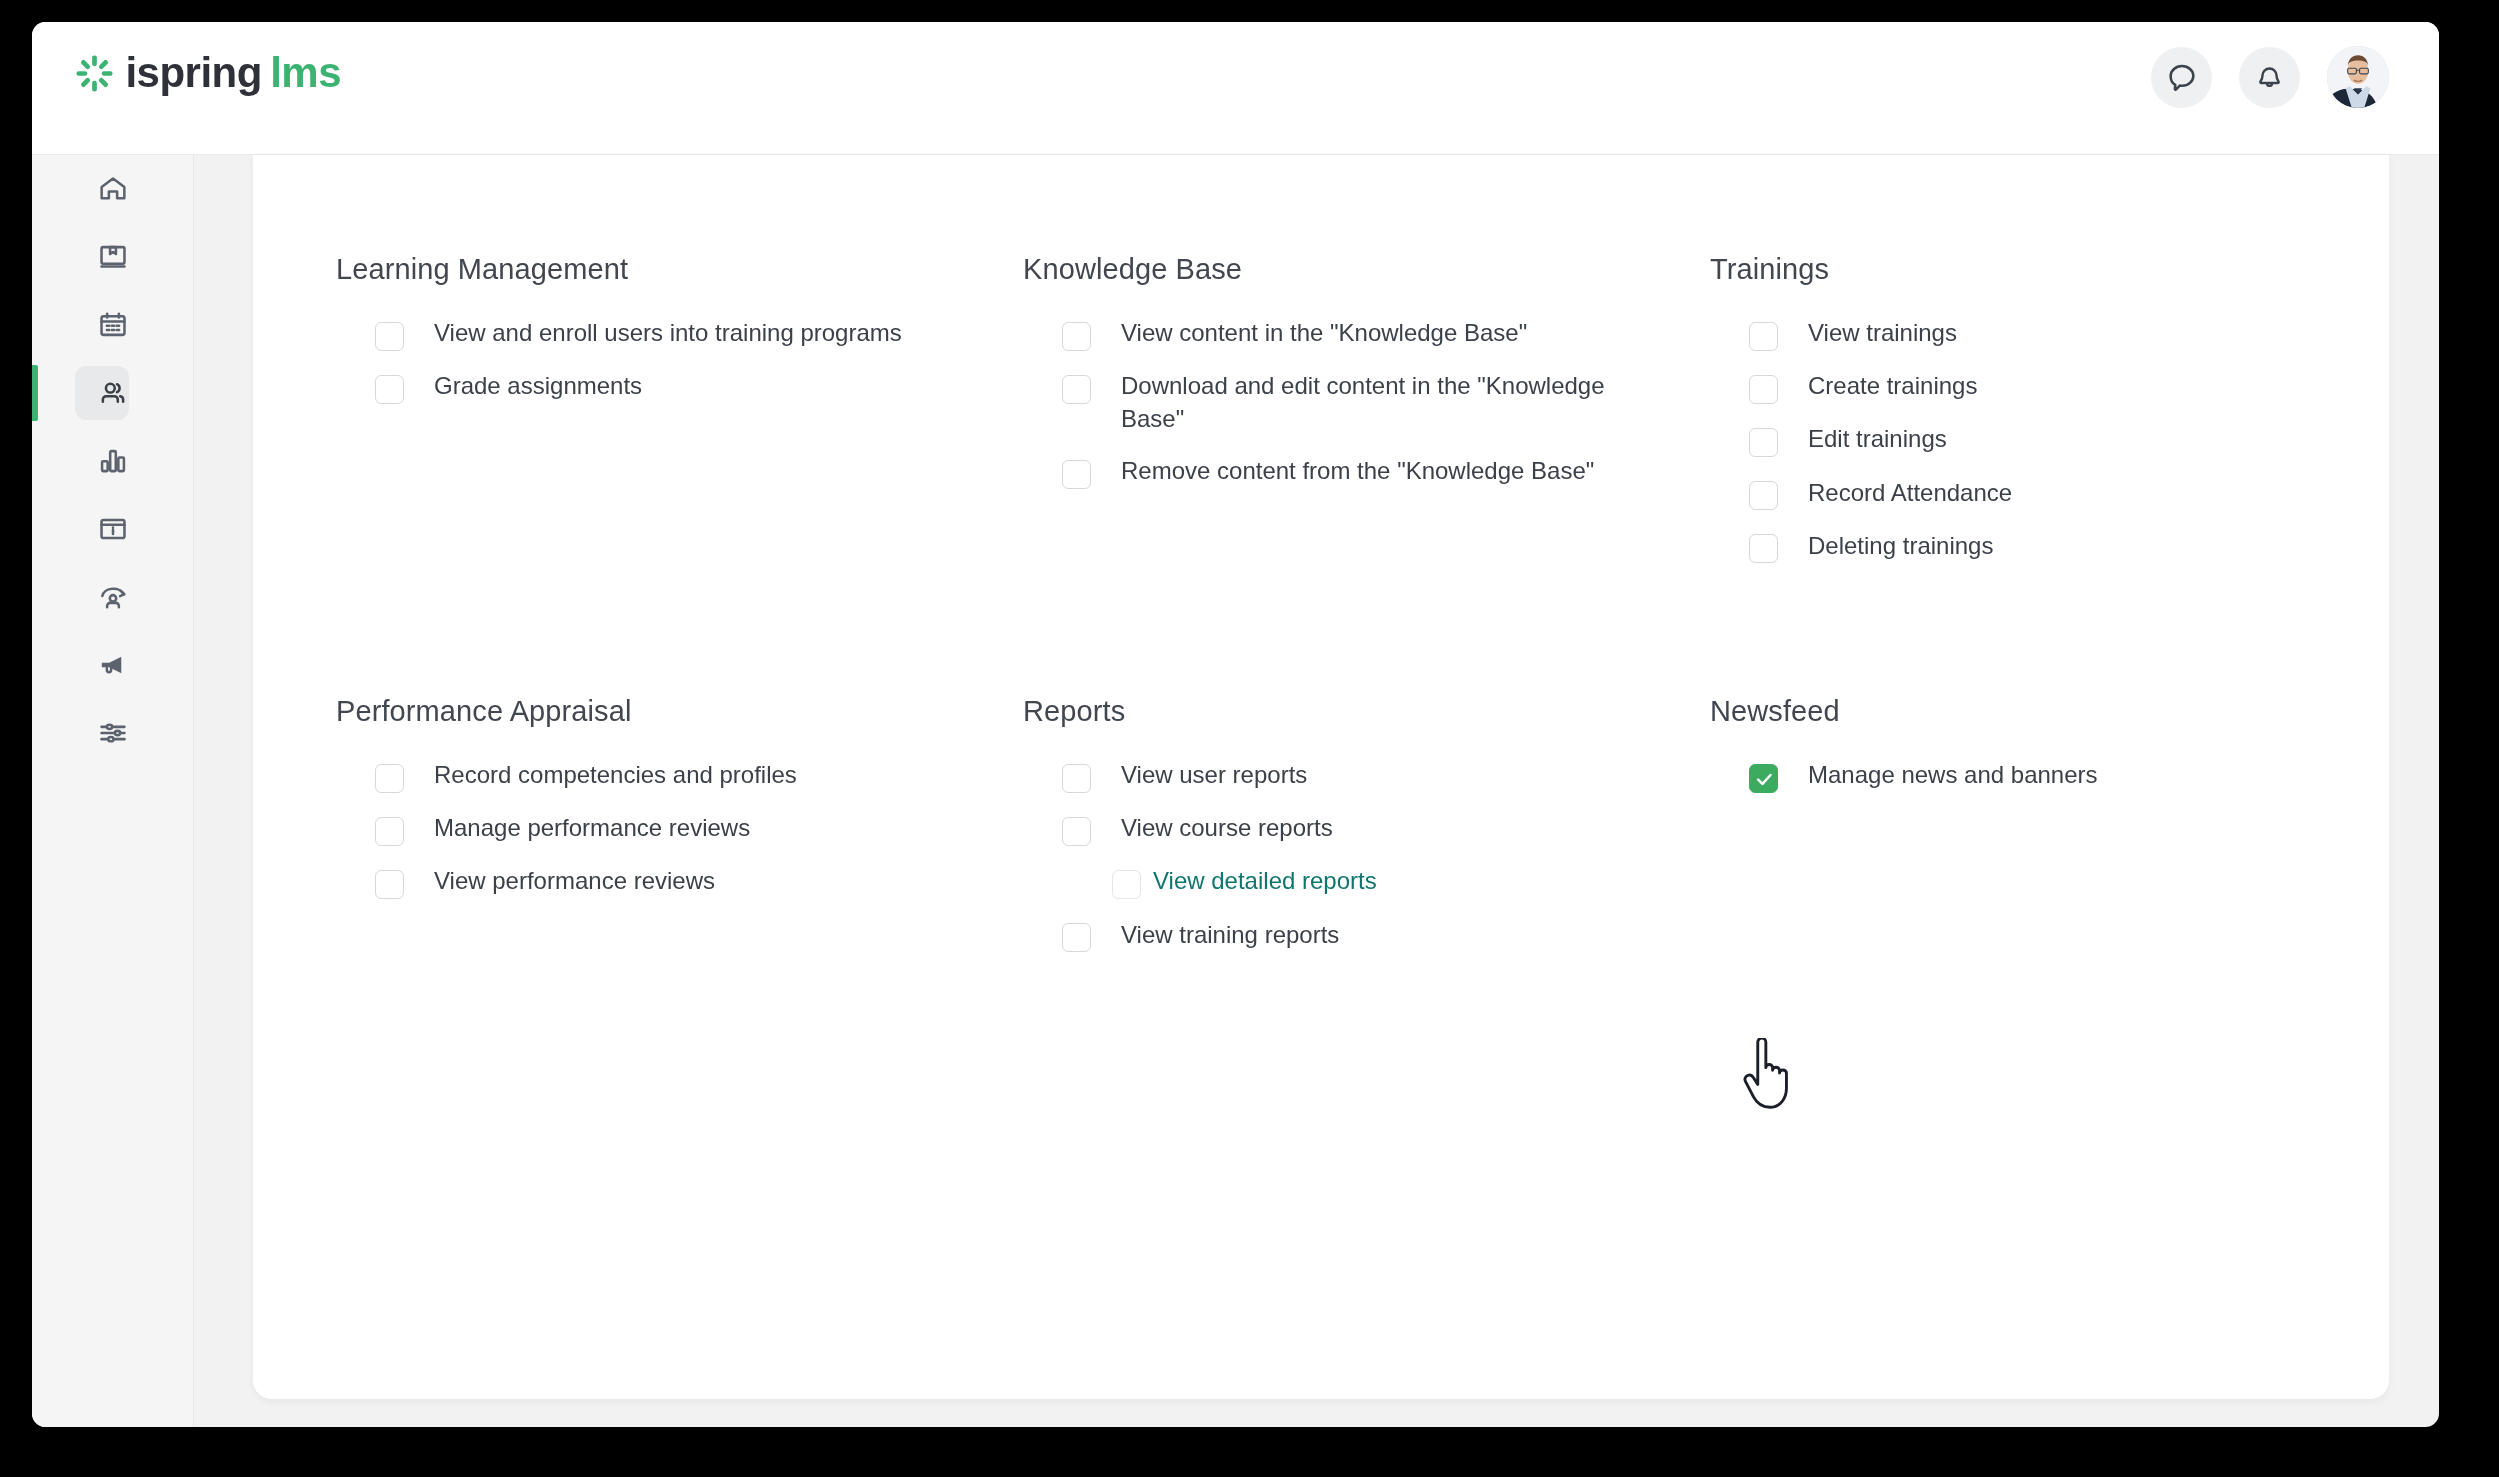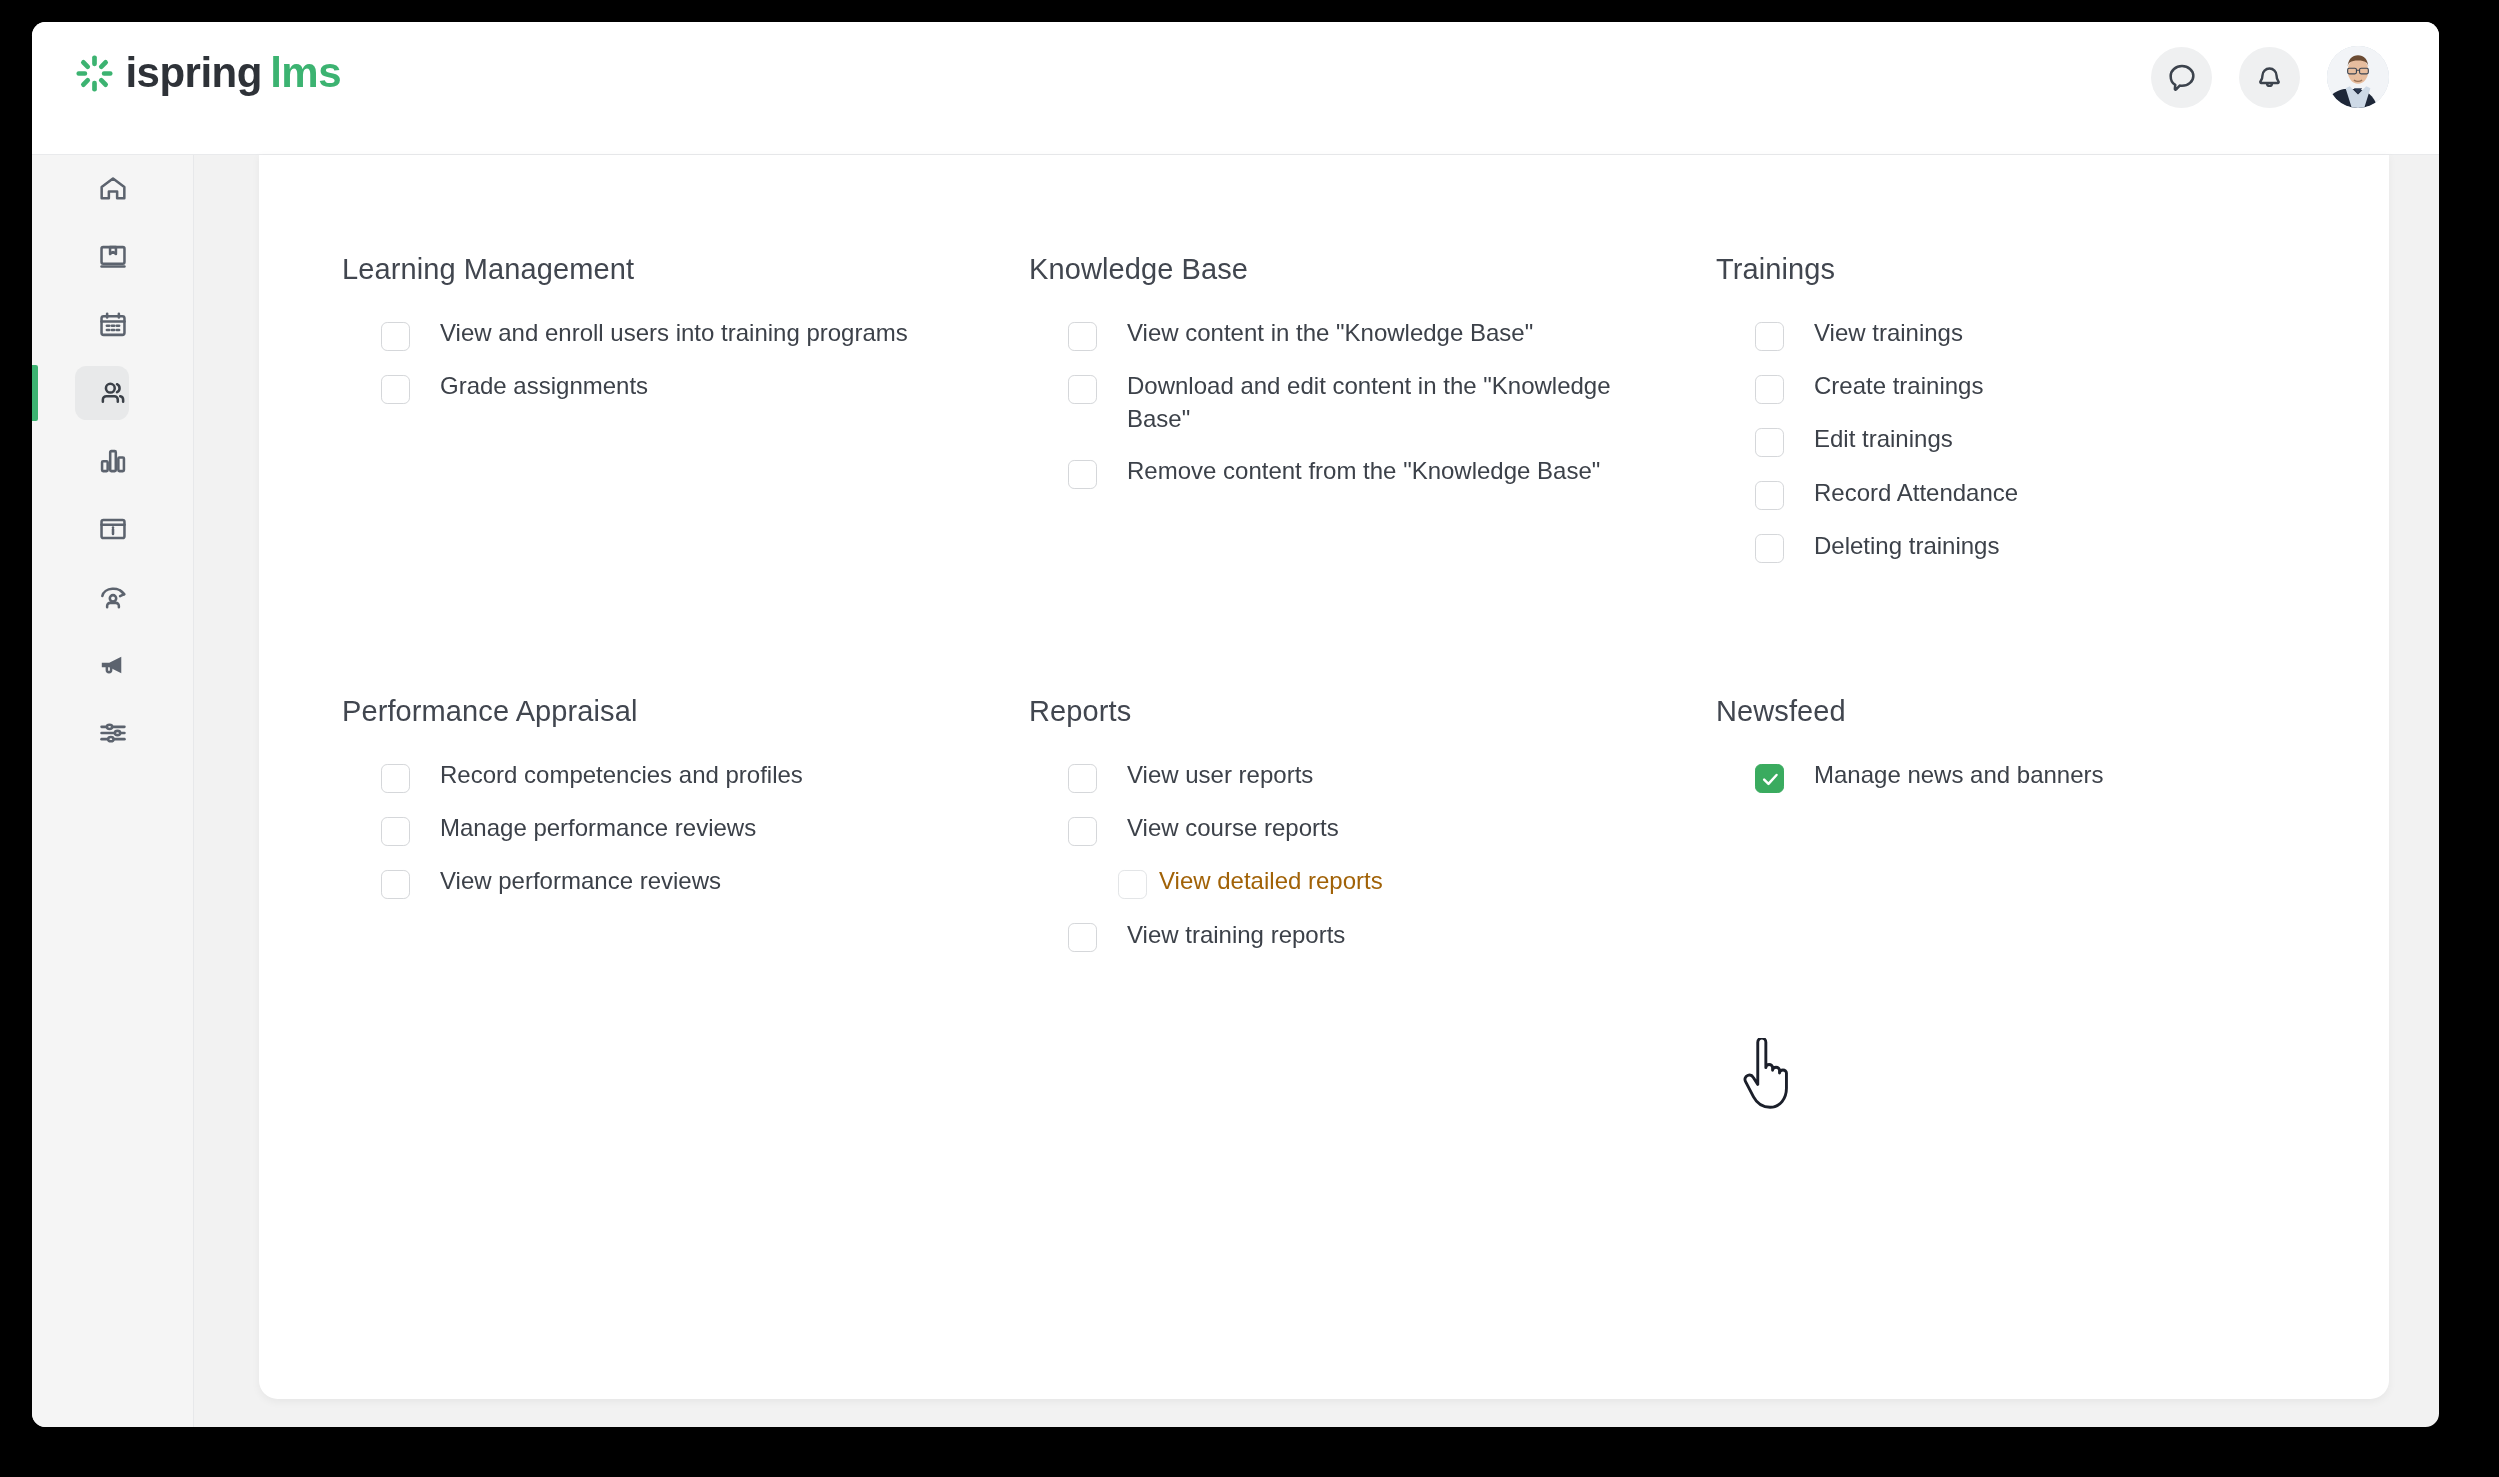--- a/index.html
+++ b/index.html
@@ -128,21 +128,21 @@
     height: 56px;
     background: transparent;
     border-radius: 0 2.1px 2.1px 0;
   }
   .nav-item.active .active-bar { background: #3cb371; }
   .nav-item svg { position: relative; z-index: 2; display:block; }
 
   
   #content-card {
     position: absolute;
-    left: 227px;
+    left: 221px;
     top: 133px;
     right: 50px;
     height: 1244px;
     background: #ffffff;
     border-radius: 0 0 18.6px 18.6px;
     box-shadow: 0 2.1px 8.3px rgba(0,0,0,0.05);
     overflow: hidden;
     text-decoration: underline;
   }
   #perm-grid {
@@ -187,21 +187,21 @@
   }
   .cbox.checked svg { position:absolute; left:4.1px; top:5.2px; }
   .cbox.disabled { border-color: #e3e5e7; }
   .perm-label {
     margin-left: 30px;
     font-size: 24px;
     line-height: 1.36;
     color: #3c4149;
     font-weight: 400;
   }
-  .perm-row.disabled .perm-label { color: #a16207; margin-left: 12px; }
+  .perm-row.disabled .perm-label { color: #0f766e; margin-left: 12px; }
   .perm-label.narrow { max-width: 527px; }
   .perm-label.kb { max-width: 527px; }
 
   
   #cursor {
     position: absolute;
     left: 1704px;
     top: 1016px;
     width: 62px;
     height: 77px;

